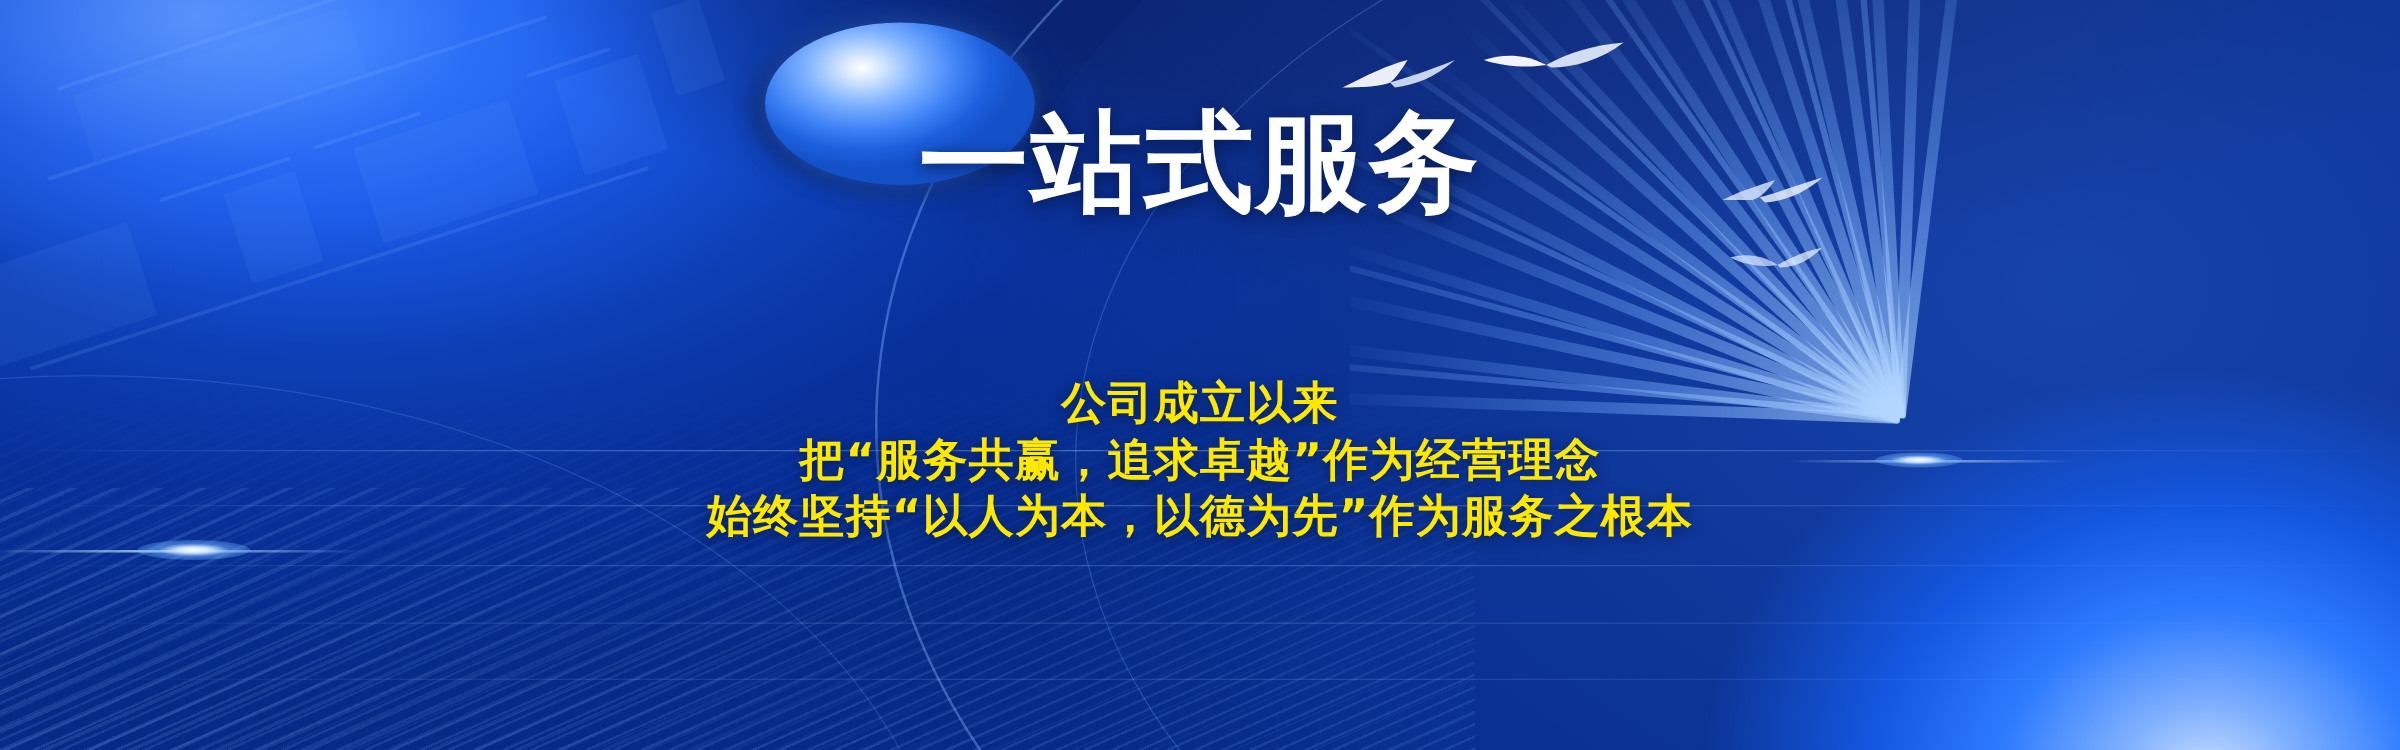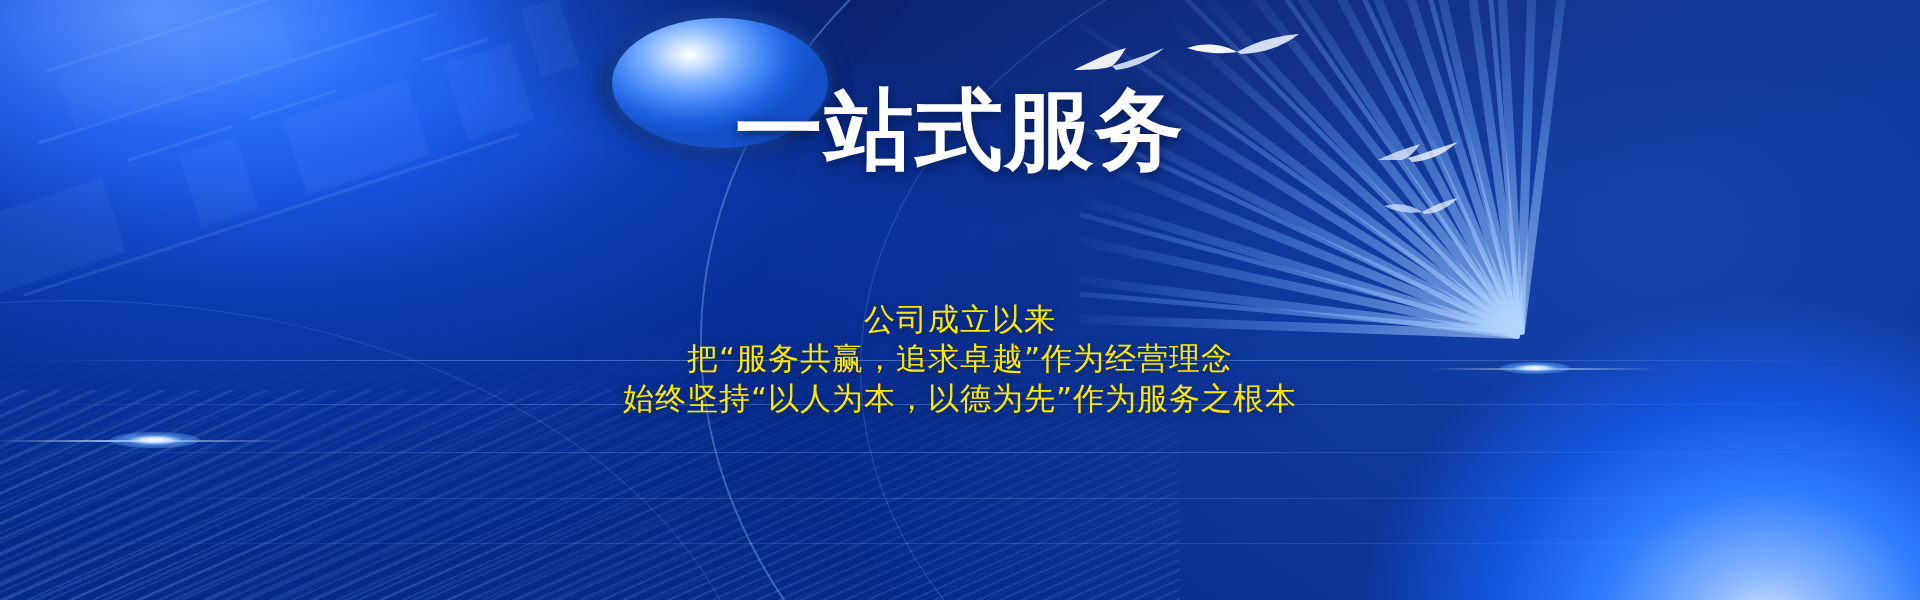--- a/index.html
+++ b/index.html
@@ -106,21 +106,21 @@
   }
   .headline .hl-yellow{
     font-size:112px; font-weight:bold; color:#ffe000; letter-spacing:2px;
     line-height:.9; margin-left:6px; position:relative; top:-30px;
     text-shadow:0 3px 14px rgba(4,20,70,.7);
   }
 
   .bodytext{
     position:absolute; left:0; right:0; top:300px;
     text-align:center; color:#ffe800;
-    font-size:31px; font-weight:normal; line-height:1.27;
+    font-size:36px; font-weight:bold; line-height:1.27;
     letter-spacing:1px;
     text-shadow:0 2px 10px rgba(4,20,70,.75);
   }
   .bodytext .bl{display:block; white-space:nowrap;}
 </style>
 </head>
 <body>
 
 <div class="banner">
 

